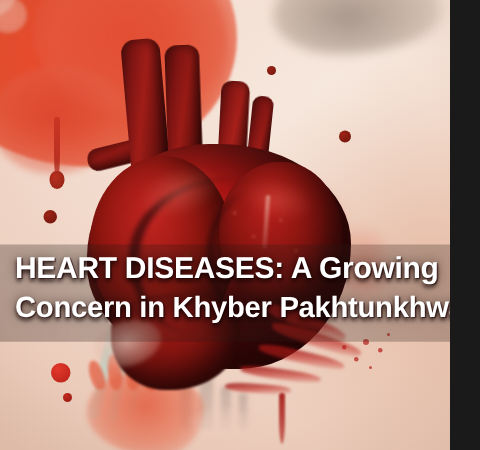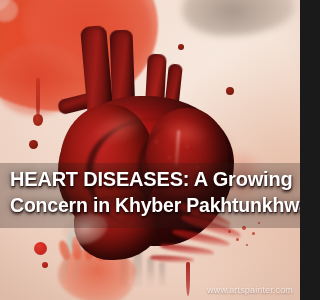--- a/index.html
+++ b/index.html
@@ -514,15 +514,14 @@
   <div class="dot dot6"></div>
 
   <div class="bg-vignette"></div>
 
   <div class="caption-band"></div>
   <div class="title-block">
     <span class="title-line">HEART DISEASES: A Growing</span>
     <span class="title-line title-line-2">Concern in Khyber Pakhtunkhwa</span>
   </div>
 
-  <div class="watermark">www.artspainter.com</div>
 
 </div>
 
 </body></html>

